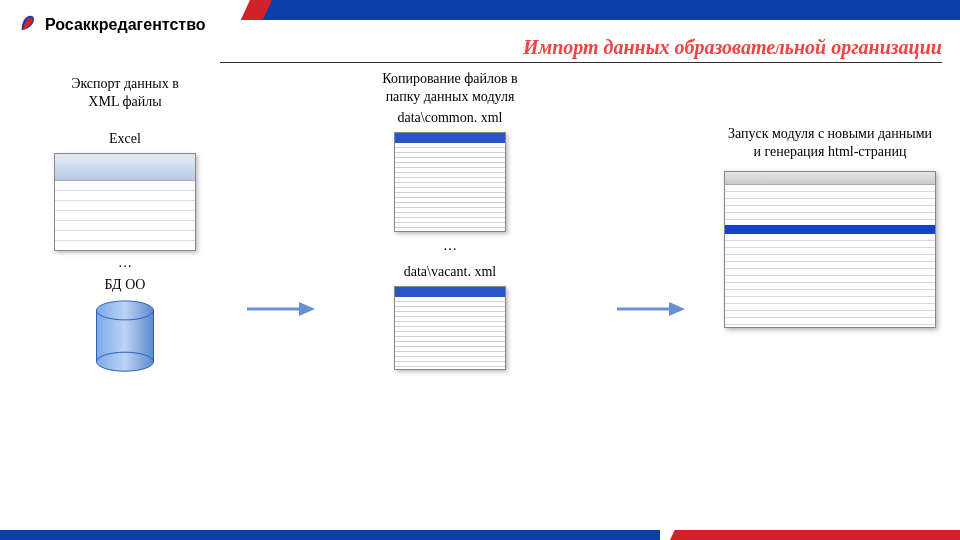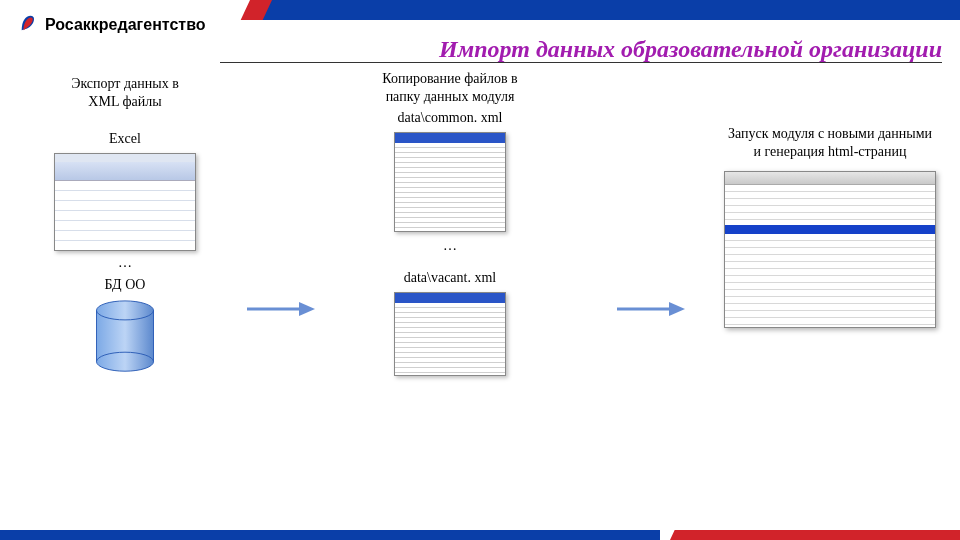--- a/index.html
+++ b/index.html
@@ -43,22 +43,22 @@
     font-family: Arial, sans-serif;
     font-weight: 700;
     font-size: 16px;
     color: #000;
   }
   .page-title {
     position: absolute;
     top: 36px; right: 18px;
     font-style: italic;
     font-weight: 700;
-    font-size: 24px;
-    color: #a21caf;
+    font-size: 20px;
+    color: #ef4444;
   }
   .title-underline {
     position: absolute;
     top: 62px; left: 220px; right: 18px;
     height: 1px;
     background: #333;
   }
 
   
   .col {
@@ -210,21 +210,21 @@
 
   <div class="col col2">
     <div class="col-heading" style="white-space:pre-line">Копирование файлов в
 папку данных модуля</div>
     <div class="label" style="margin-top:2px">data\common. xml</div>
     <div class="code-frame">
       <div class="cf-title"></div>
       <div class="cf-body"></div>
     </div>
     <div class="ellipsis">…</div>
-    <div class="label" style="margin-top:16px">data\vacant. xml</div>
+    <div class="label" style="margin-top:10px">data\vacant. xml</div>
     <div class="code-frame small">
       <div class="cf-title"></div>
       <div class="cf-body"></div>
     </div>
   </div>
 
   <div class="arrow arrow2">
     <svg viewBox="0 0 70 18">
       <line x1="2" y1="9" x2="54" y2="9" stroke="#698fd4" stroke-width="3"></line>
       <polygon points="54,2 70,9 54,16" fill="#698fd4"></polygon>

